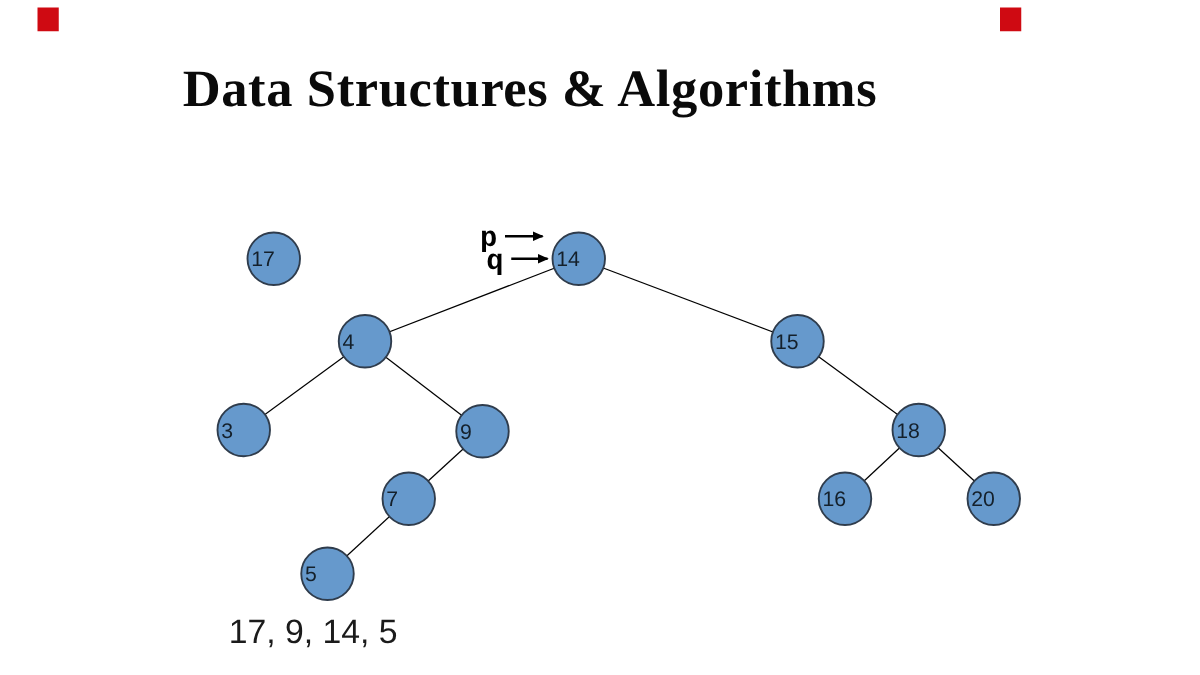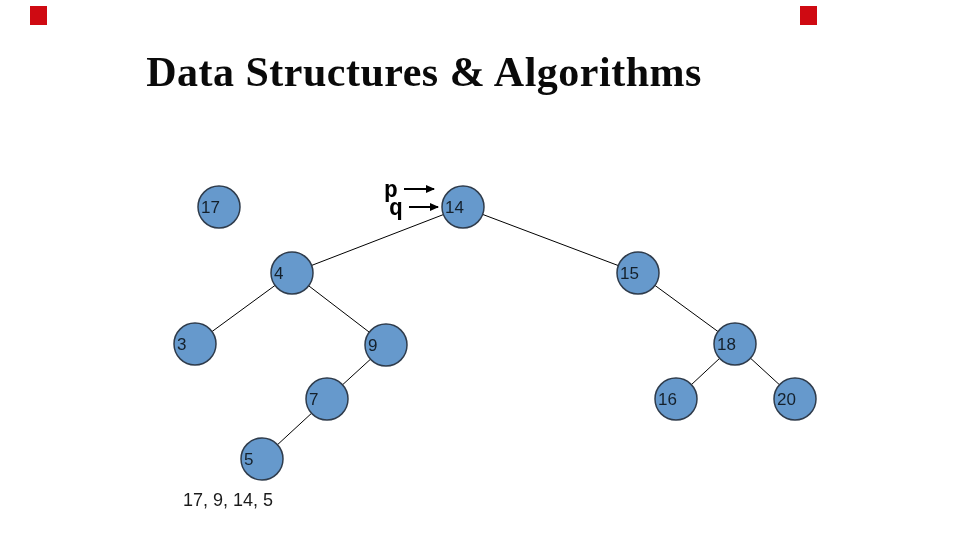--- a/index.html
+++ b/index.html
@@ -29,21 +29,21 @@
     color:#0a0a0a;
     white-space:nowrap;
   }
   .tree-svg{
     position:absolute;
     left:0;top:0;
   }
   .footer-sequence{
     position:absolute;
     left:183px;top:490px;
-    font-size:18px;
+    font-size:27px;
     color:#1b1b1b;
   }
   .node-label{
     font-family:"Liberation Sans",sans-serif;
     font-size:17px;
   }
   .pointer-label{
     font-family:"Liberation Mono",monospace;
     font-weight:bold;
     font-size:23px;

